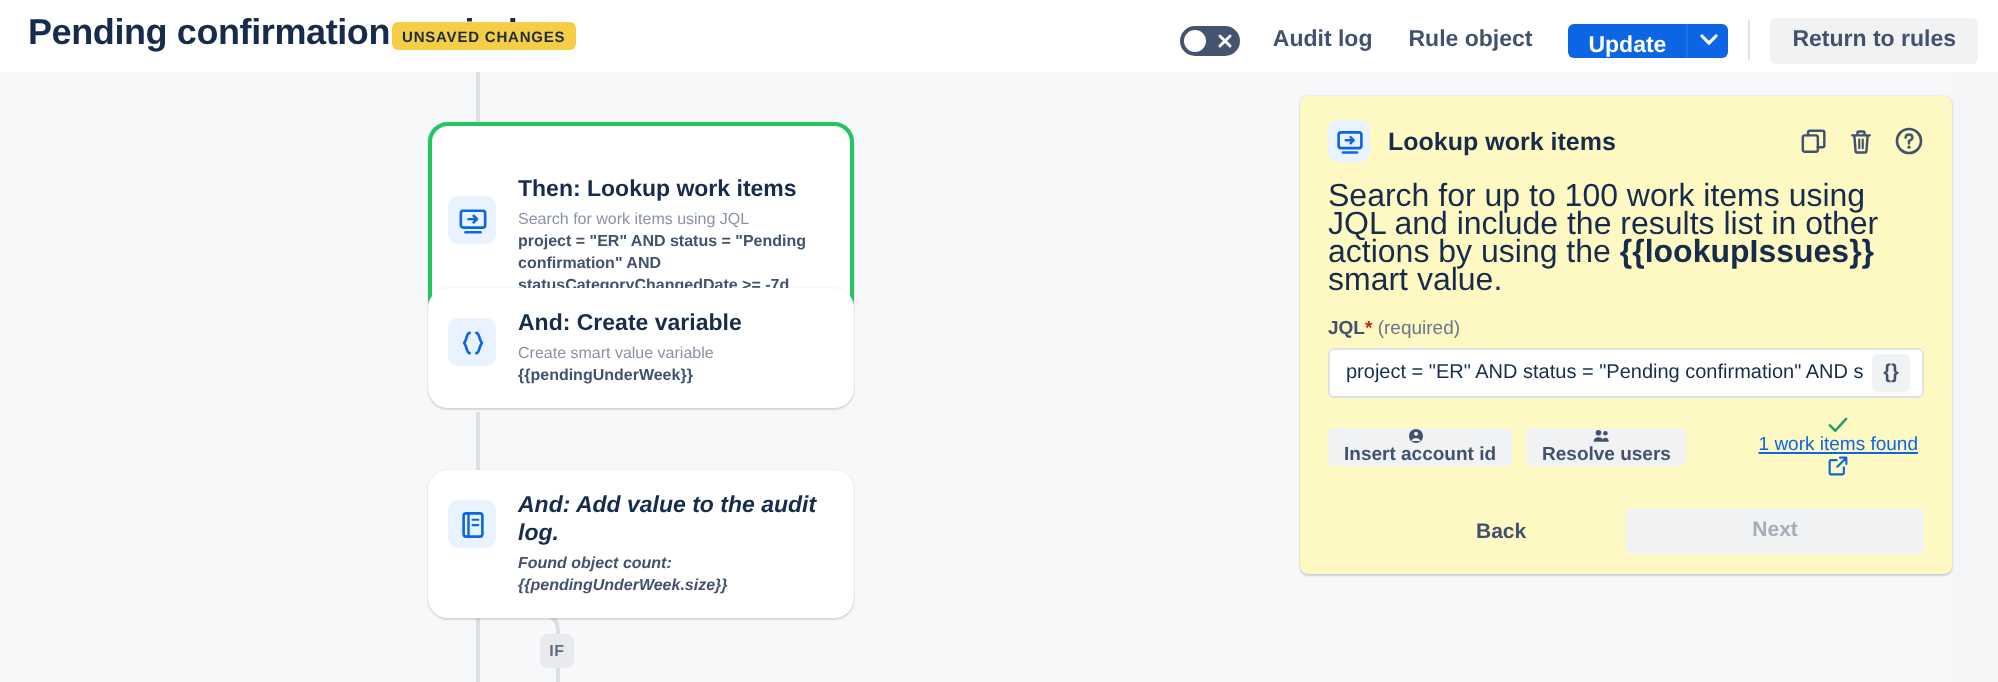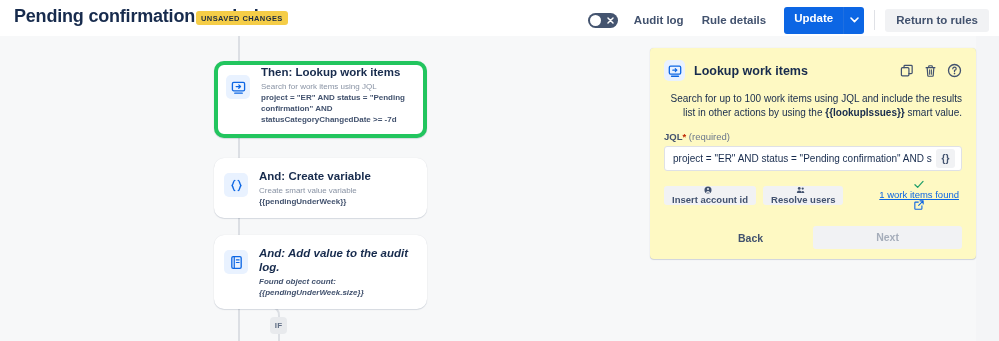--- a/index.html
+++ b/index.html
@@ -99,21 +99,21 @@
     align-items: stretch;
     border-radius: 3px;
     overflow: hidden;
     margin-right: 10px;
   }
   .btn-update-main {
     background: #0c66e4;
     color: #ffffff;
     font-size: 11.5px;
     font-weight: 600;
-    padding: 5px 10px 10px 10px;
+    padding: 5px 10px 0 10px;
     white-space: nowrap;
     cursor: pointer;
   }
   .btn-update-caret {
     background: #0c66e4;
     width: 20px;
     display: flex;
     align-items: center;
     justify-content: center;
     border-left: 1px solid #1f6fe0;
@@ -159,22 +159,22 @@
     width: 213px;
     background: #ffffff;
     border-radius: 10px;
     box-sizing: border-box;
     display: flex;
     align-items: flex-start;
     padding: 11px 12px 11px 10px;
     box-shadow: 0 1px 1px rgba(9,30,66,0.13), 0 0 1px rgba(9,30,66,0.13);
   }
   .card.selected {
-    border: 4px solid #22c55e;
-    padding: 0 10px 9px 8px;
+    border: 2px solid #22c55e;
+    padding: 25px 10px 9px 8px;
   }
   .card-icon {
     width: 24px;
     height: 24px;
     border-radius: 5px;
     background: #e9f2ff;
     flex: 0 0 auto;
     display: flex;
     align-items: center;
     justify-content: center;
@@ -266,25 +266,24 @@
     display: flex;
     align-items: center;
     gap: 10px;
   }
   .panel-action {
     cursor: pointer;
     display: flex;
     align-items: center;
   }
   .panel-desc {
-    font-size: 10px;
+    font-size: 16px;
     line-height: 14px;
     color: #172b4d;
     margin-bottom: 11px;
-    text-align: right;
   }
   .panel-desc b {
     font-weight: 700;
   }
   .field-label {
     font-size: 9.5px;
     font-weight: 600;
     color: #42526e;
     margin-bottom: 4px;
   }
@@ -411,21 +410,21 @@
   <div class="badge-unsaved">UNSAVED CHANGES</div>
 
   <div class="topbar-right">
     <div class="toggle-switch">
       <div class="toggle-knob"></div>
       <svg class="toggle-x" viewBox="0 0 10 10">
         <path d="M2.2 2.2 L7.8 7.8 M7.8 2.2 L2.2 7.8" stroke="#ffffff" stroke-width="1.6" stroke-linecap="round"></path>
       </svg>
     </div>
     <div class="tb-link">Audit log</div>
-    <div class="tb-link">Rule details</div>
+    <div class="tb-link">Rule object</div>
 
     <div class="btn-update">
       <div class="btn-update-main">Update</div>
       <div class="btn-update-caret">
         <svg width="9" height="6" viewBox="0 0 9 6">
           <path d="M1 1 L4.5 4.6 L8 1" stroke="#ffffff" stroke-width="1.6" fill="none" stroke-linecap="round" stroke-linejoin="round"></path>
         </svg>
       </div>
     </div>
 
@@ -455,21 +454,21 @@
         <path d="M4 14 L12 14" stroke="#0c66e4" stroke-width="1.4" stroke-linecap="round"></path>
       </svg>
     </div>
     <div class="card-body">
       <div class="card-title">Then: Lookup work items</div>
       <div class="card-sub">Search for work items using JQL</div>
       <div class="card-sub-strong">project = "ER" AND status = "Pending confirmation" AND statusCategoryChangedDate &gt;= -7d</div>
     </div>
   </div>
 
-  <div class="card" style="top:122px;">
+  <div class="card" style="top:108px;">
     <div class="card-icon" style="margin-top:4px;">
       <svg width="15" height="15" viewBox="0 0 16 16">
         <path d="M6.2 2.6 C4.6 2.6 5 5.6 3.3 8 C5 10.4 4.6 13.4 6.2 13.4" stroke="#0c66e4" stroke-width="1.4" fill="none" stroke-linecap="round"></path>
         <path d="M9.8 2.6 C11.4 2.6 11 5.6 12.7 8 C11 10.4 11.4 13.4 9.8 13.4" stroke="#0c66e4" stroke-width="1.4" fill="none" stroke-linecap="round"></path>
       </svg>
     </div>
     <div class="card-body">
       <div class="card-title">And: Create variable</div>
       <div class="card-sub">Create smart value variable</div>
       <div class="card-sub-strong">{{pendingUnderWeek}}</div>

